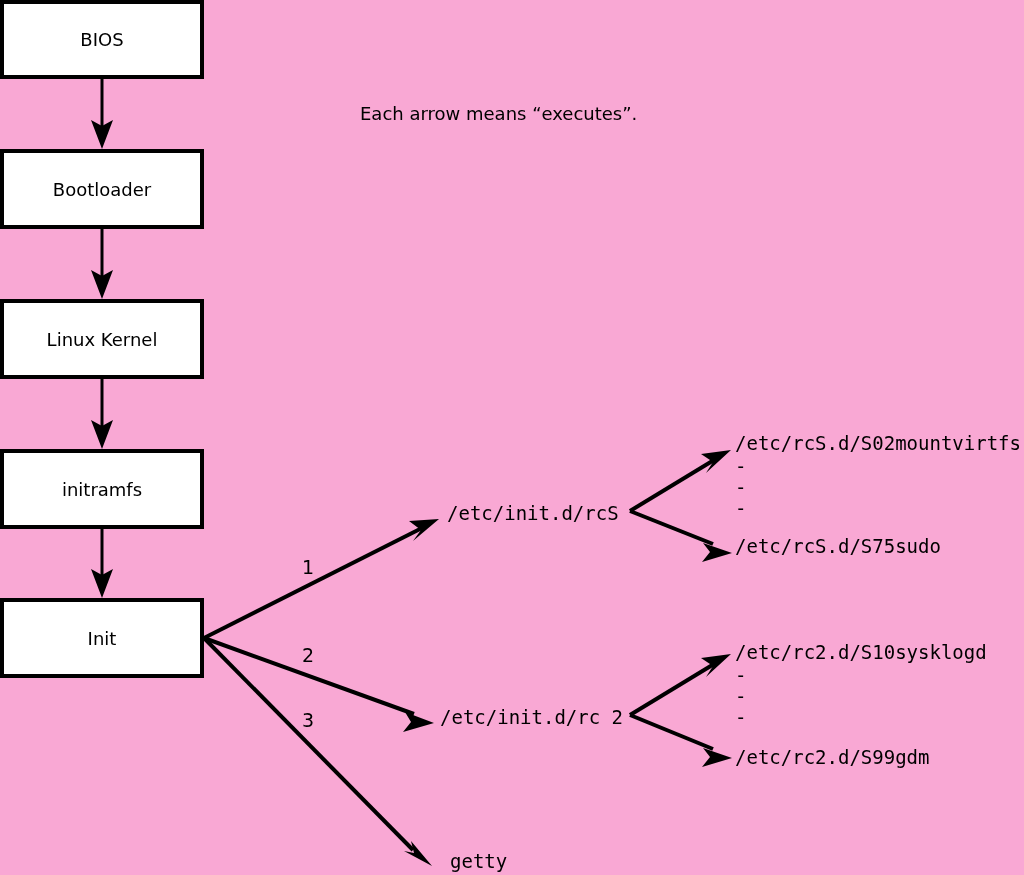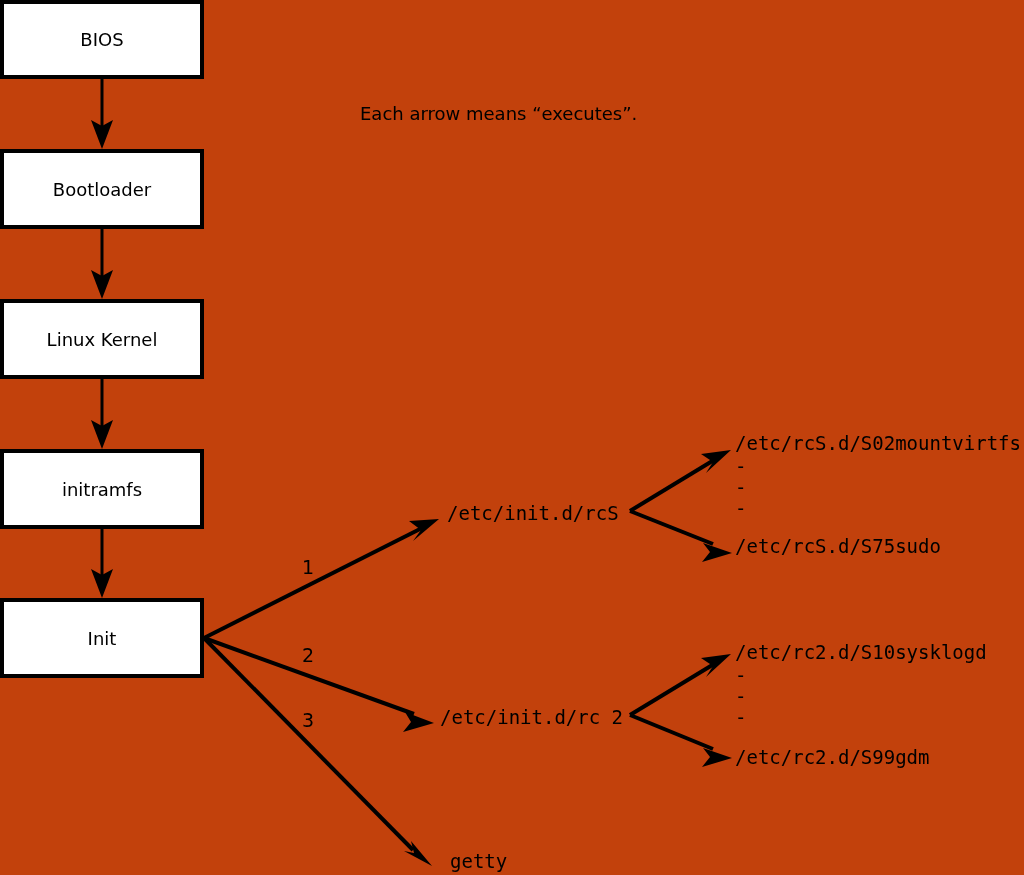--- a/index.html
+++ b/index.html
@@ -10,21 +10,21 @@
   body {
     width: 1024px;
     height: 875px;
     overflow: hidden;
     font-family: "Liberation Sans", sans-serif;
   }
   #diagram-root {
     position: relative;
     width: 1024px;
     height: 875px;
-    background: #c2410c;
+    background: #f9a8d4;
   }
   svg.diagram-canvas {
     display: block;
     width: 1024px;
     height: 875px;
   }
   .node-box-rect {
     fill: #ffffff;
     stroke: #000000;
     stroke-width: 4;

